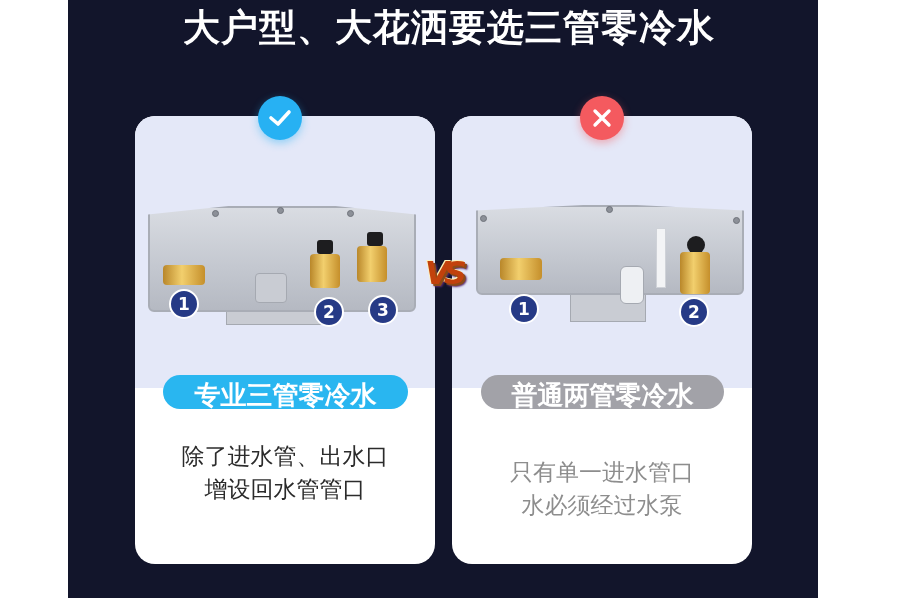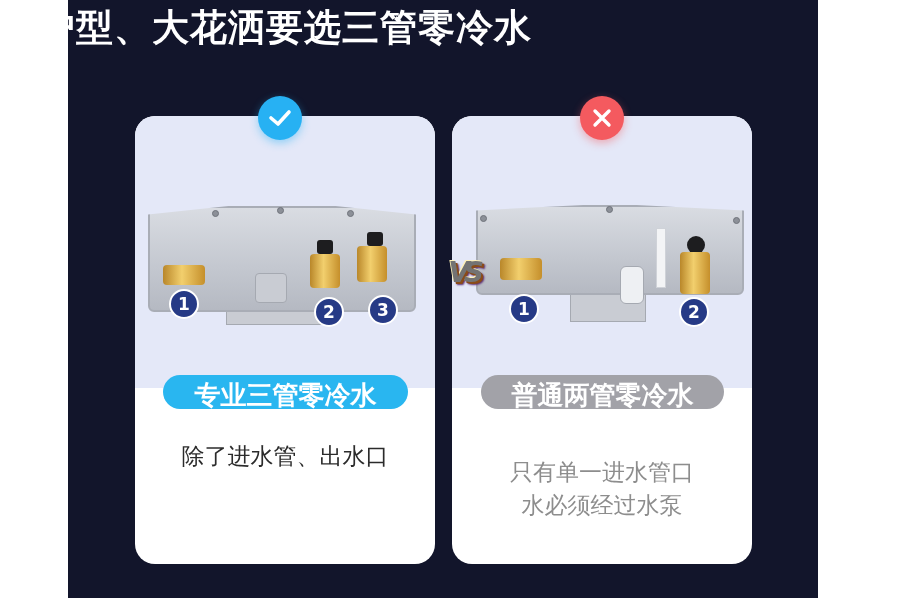--- a/index.html
+++ b/index.html
@@ -4,21 +4,21 @@
 <style>
   * { box-sizing: border-box; margin: 0; padding: 0; }
   html, body { width: 898px; height: 598px; background: #ffffff; overflow: hidden; }
   body { position: relative; font-family: "DejaVu Sans", "Liberation Sans", sans-serif; }
 
   .panel {
     position: absolute; left: 68px; top: 0; width: 750px; height: 598px;
     background: #12152b;
   }
   .title {
-    position: absolute; left: 0; top: 4px; width: 898px; 
+    position: absolute; left: 0; top: 4px; width: 898px; text-align: center;
     color: #ffffff; font-size: 37px; font-weight: bold; letter-spacing: 1px;
     line-height: 48px;
   }
 
   .card {
     position: absolute; top: 116px; width: 300px; height: 448px;
     border-radius: 20px; overflow: hidden; background: #ffffff;
   }
   .card.good { left: 135px; }
   .card.bad  { left: 452px; }
@@ -53,23 +53,23 @@
   .screw { position: absolute; width: 7px; height: 7px; border-radius: 50%; background: #8c9098; border: 1px solid #6f737b; }
 
   .num {
     position: absolute; width: 30px; height: 30px; border-radius: 50%;
     background: #263a86; border: 2px solid #ffffff; color: #ffffff;
     font-size: 17px; font-weight: bold; line-height: 26px; text-align: center; z-index: 2;
   }
 
   .vs {
     position: absolute; left: 408px; top: 244px; width: 70px; height: 58px;
-    font-size: 28px; font-weight: bold; font-style: italic; line-height: 58px;
-    text-align: right; letter-spacing: -6px; z-index: 4;
-    color: #737373;
+    font-size: 32px; font-weight: bold; font-style: italic; line-height: 58px;
+    text-align: center; letter-spacing: -6px; z-index: 4;
+    color: #c2410c;
     text-shadow: 2px 2px 0 #8a4b18, -1px -1px 0 #fff1b8, 3px 3px 2px #5a2a6e;
   }
 
   .pill {
     position: absolute; top: 375px; height: 34px; border-radius: 20px;
     color: #ffffff; font-size: 26px; font-weight: bold; line-height: 40px;
     text-align: center; z-index: 2;
   }
   .pill.good { left: 163px; width: 245px; background: #29b6f0; }
   .pill.bad  { left: 481px; width: 243px; background: #a2a2a8; }
@@ -136,17 +136,18 @@
 <div class="num" style="left:509px;top:294px;">1</div>
 <div class="num" style="left:679px;top:297px;">2</div>
 
 <div class="vs">VS</div>
 
 <div class="pill good">专业三管零冷水</div>
 <div class="pill bad">普通两管零冷水</div>
 
 <div class="desc good">
   <span>除了进水管、出水口</span>
+  <span>增设回水管管口</span>
 </div>
 <div class="desc bad">
   <span>只有单一进水管口</span>
   <span>水必须经过水泵</span>
 </div>
 
 </body></html>

